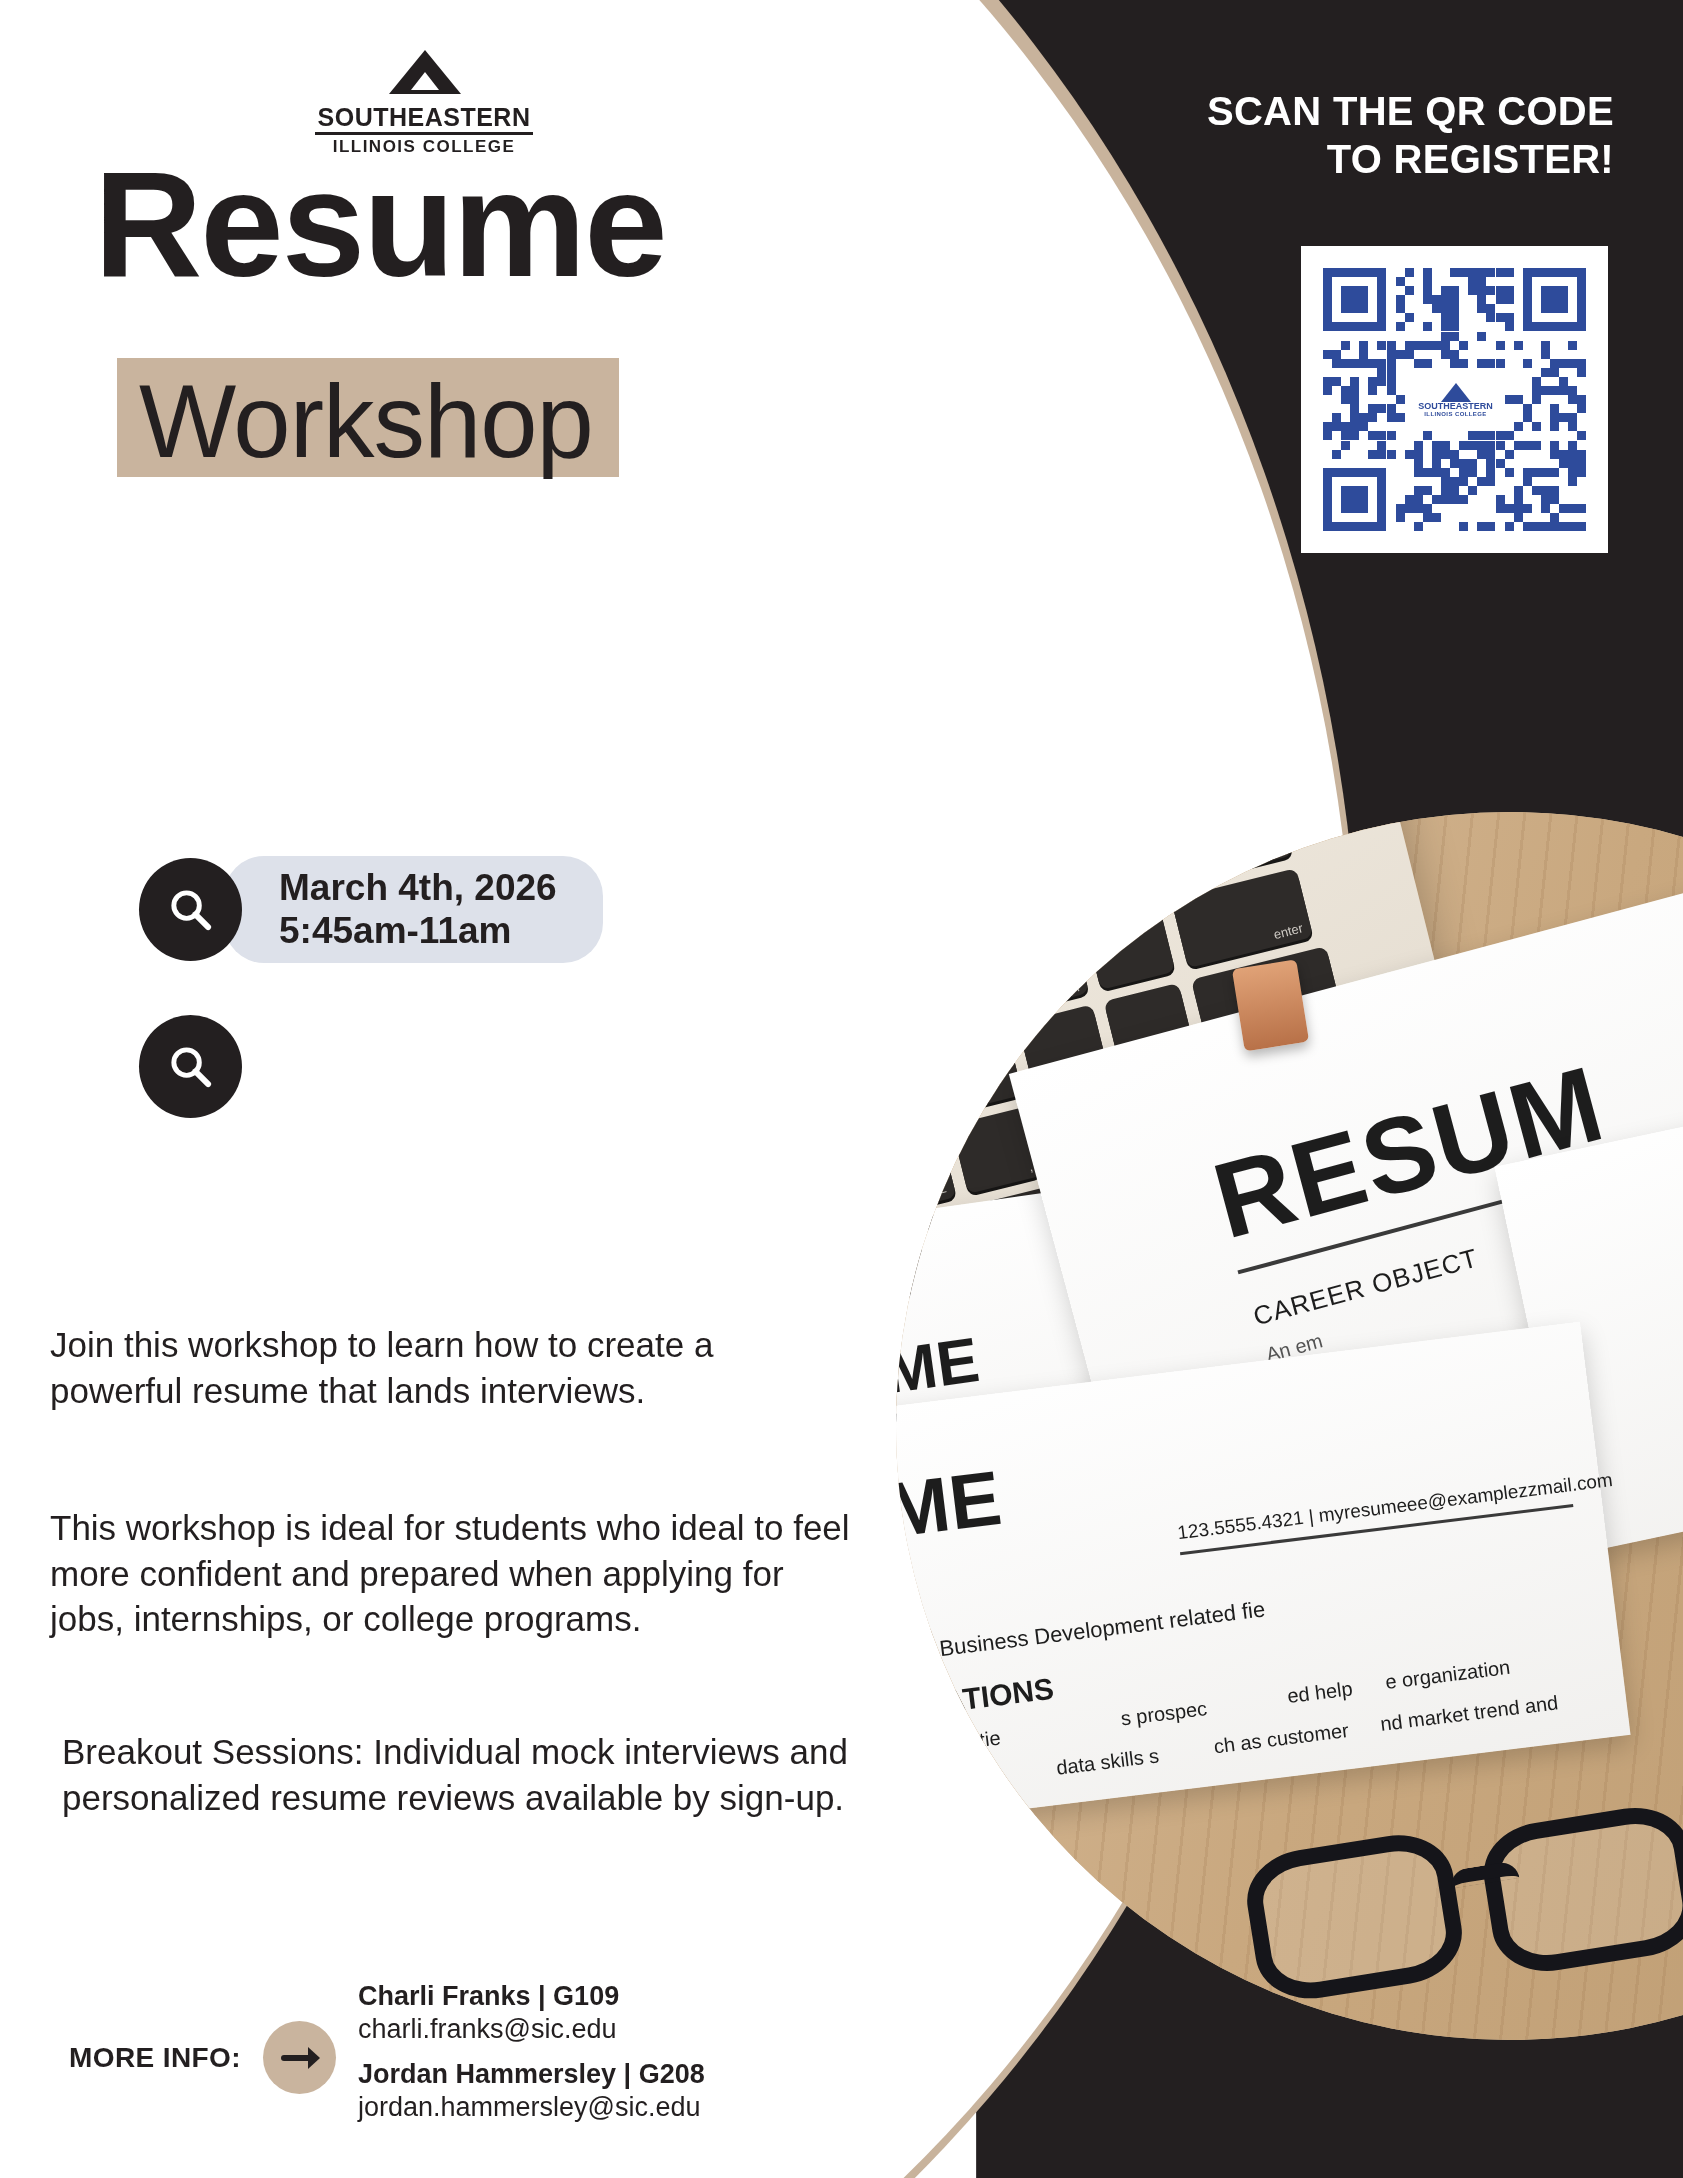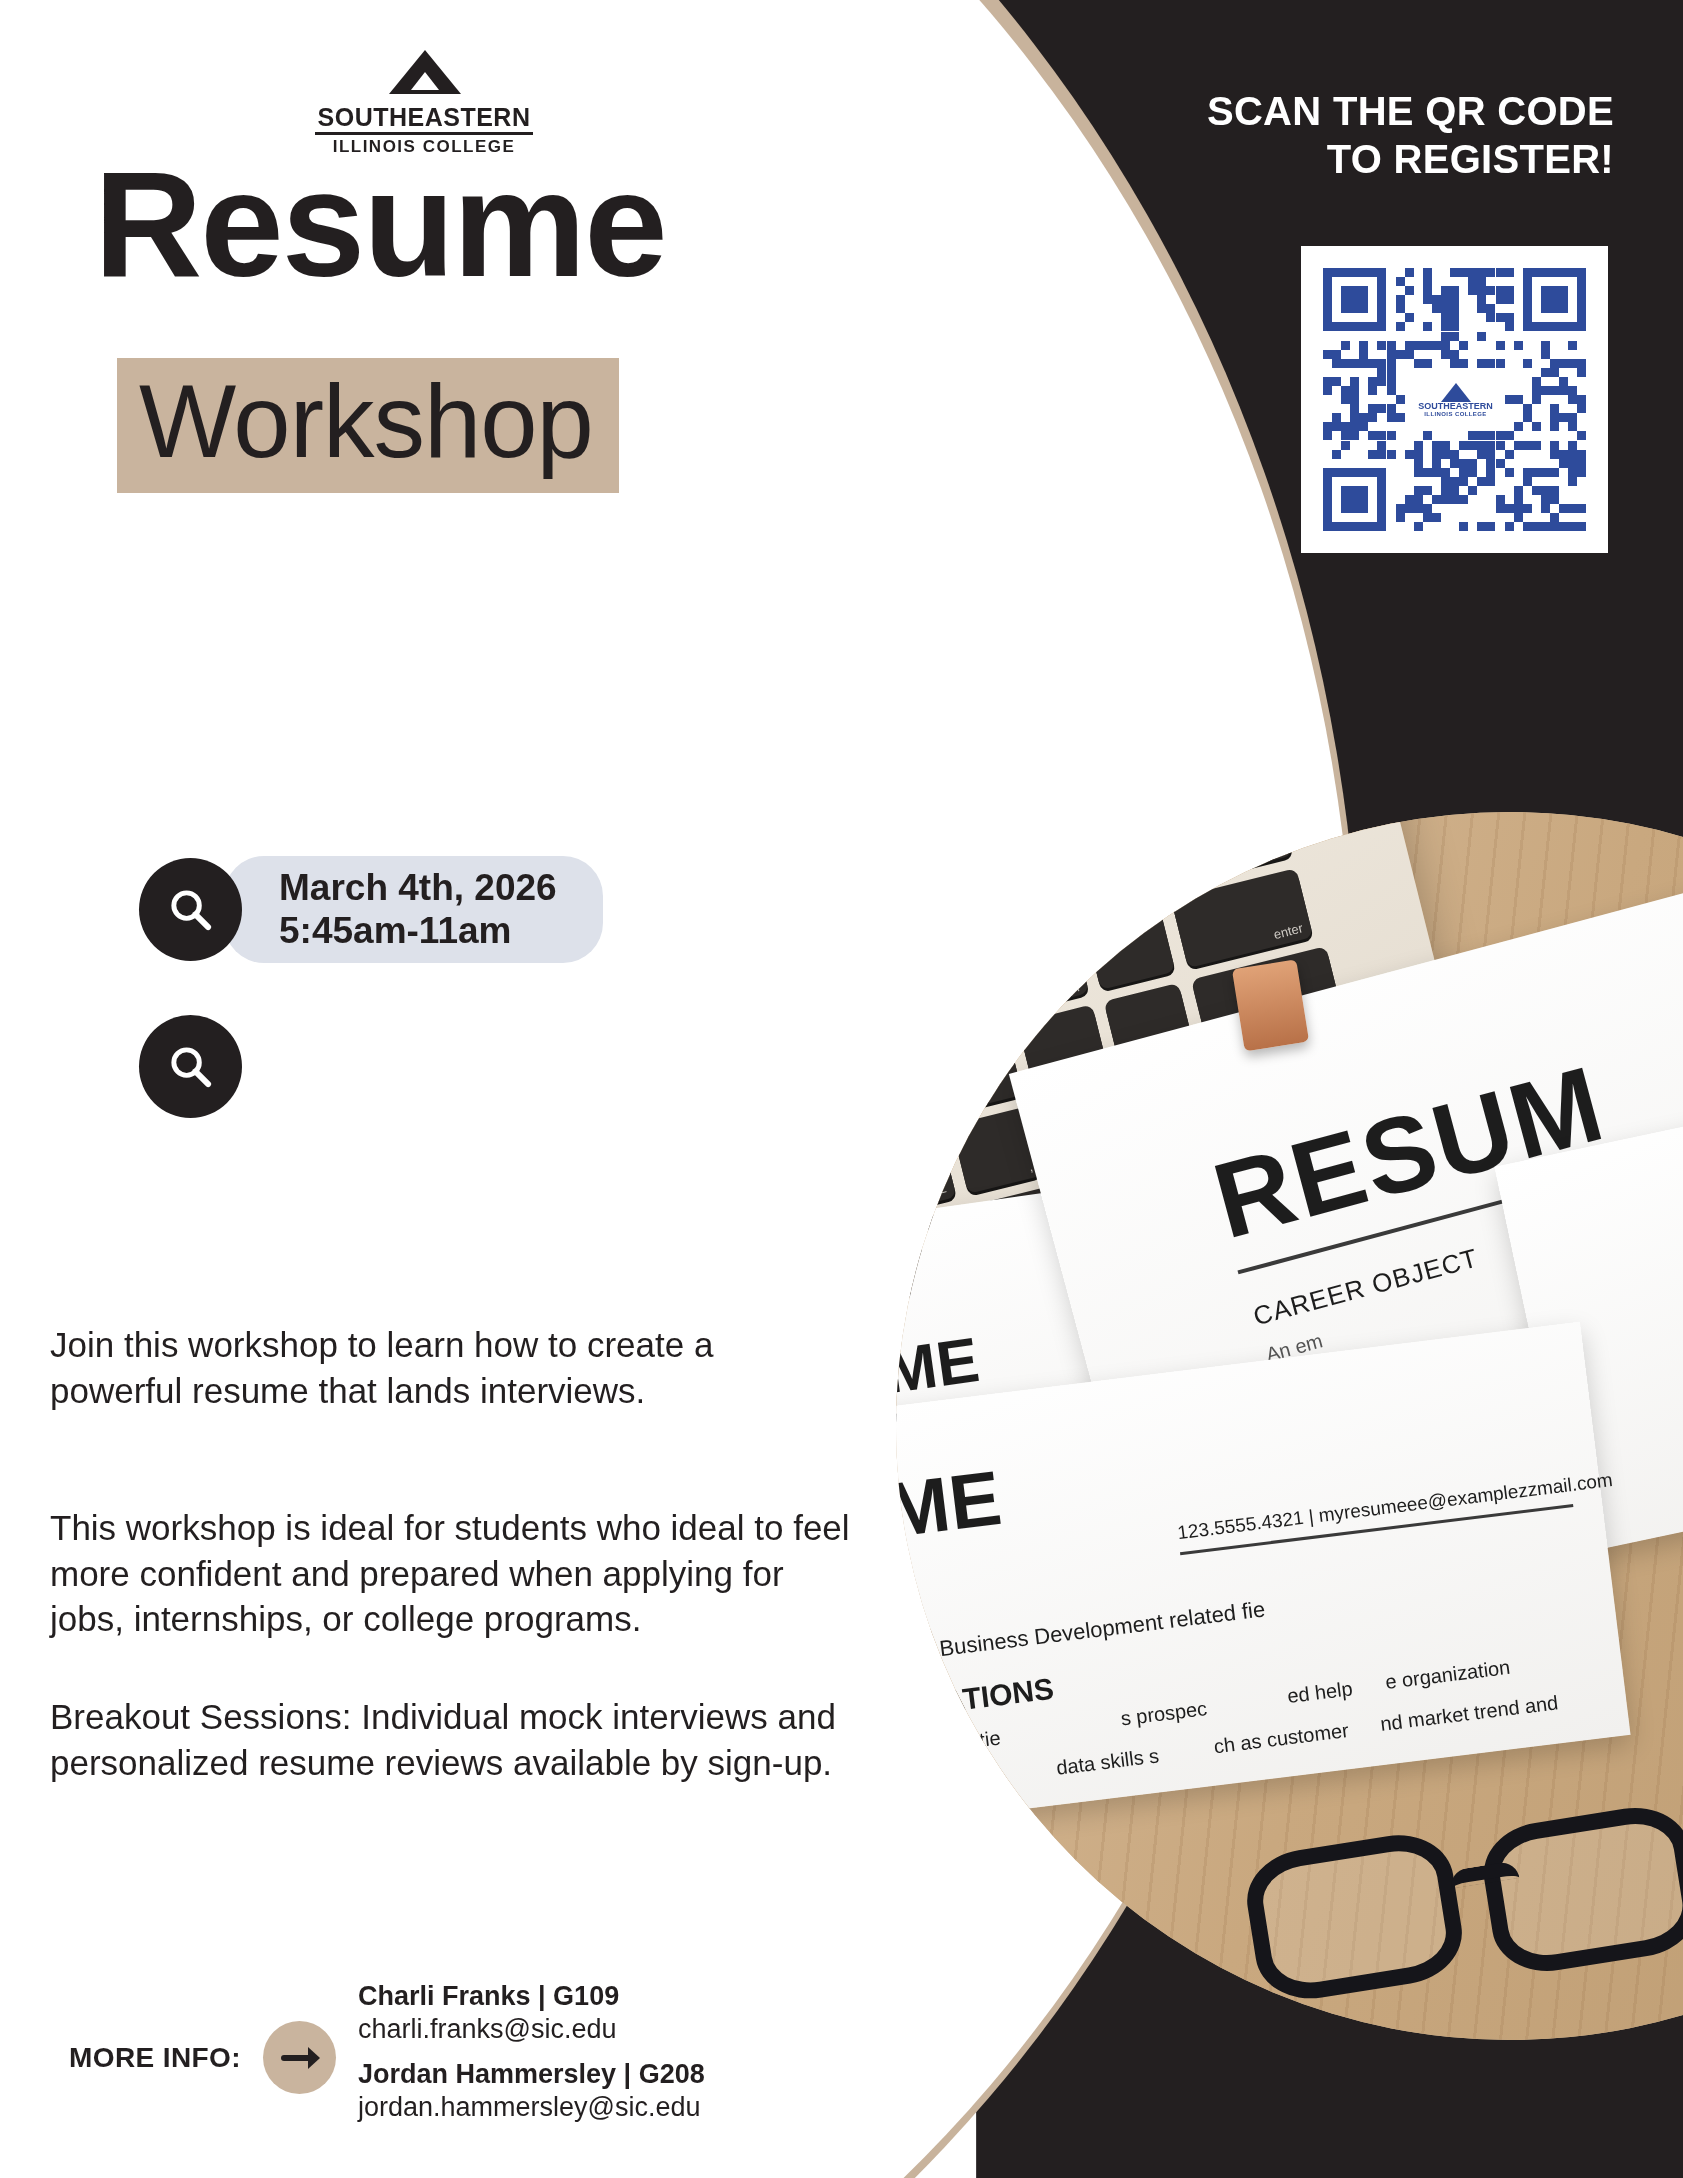--- a/index.html
+++ b/index.html
@@ -169,21 +169,21 @@
     font-weight: bold;
     letter-spacing: -2px;
     color: #231f20;
     z-index: 6;
     line-height: 1;
   }
   .title-sub-wrap {
     position: absolute;
     left: 117px; top: 358px;
     background: #c9b49e;
-    padding: 12px 26px 20px 22px;
+    padding: 12px 26px 4px 22px;
     z-index: 6;
   }
   .title-sub {
     font-size: 103px;
     font-weight: normal;
     color: #231f20;
     letter-spacing: -1px;
     line-height: 1;
   }
 
@@ -241,21 +241,21 @@
     position: absolute;
     left: 50px;
     width: 802px;
     font-size: 35px;
     line-height: 1.3;
     color: #231f20;
     z-index: 6;
   }
   .p1 { top: 1322px; }
   .p2 { top: 1505px; }
-  .p3 { top: 1694px; }
+  .p3 { top: 1729px; margin-left: 12px; }
 
   
   .moreinfo {
     position: absolute;
     left: 69px; top: 1980px;
     z-index: 6;
     display: flex; align-items: center;
   }
   .moreinfo-label {
     font-size: 28px; font-weight: bold; color: #231f20; letter-spacing: 0.4px;

